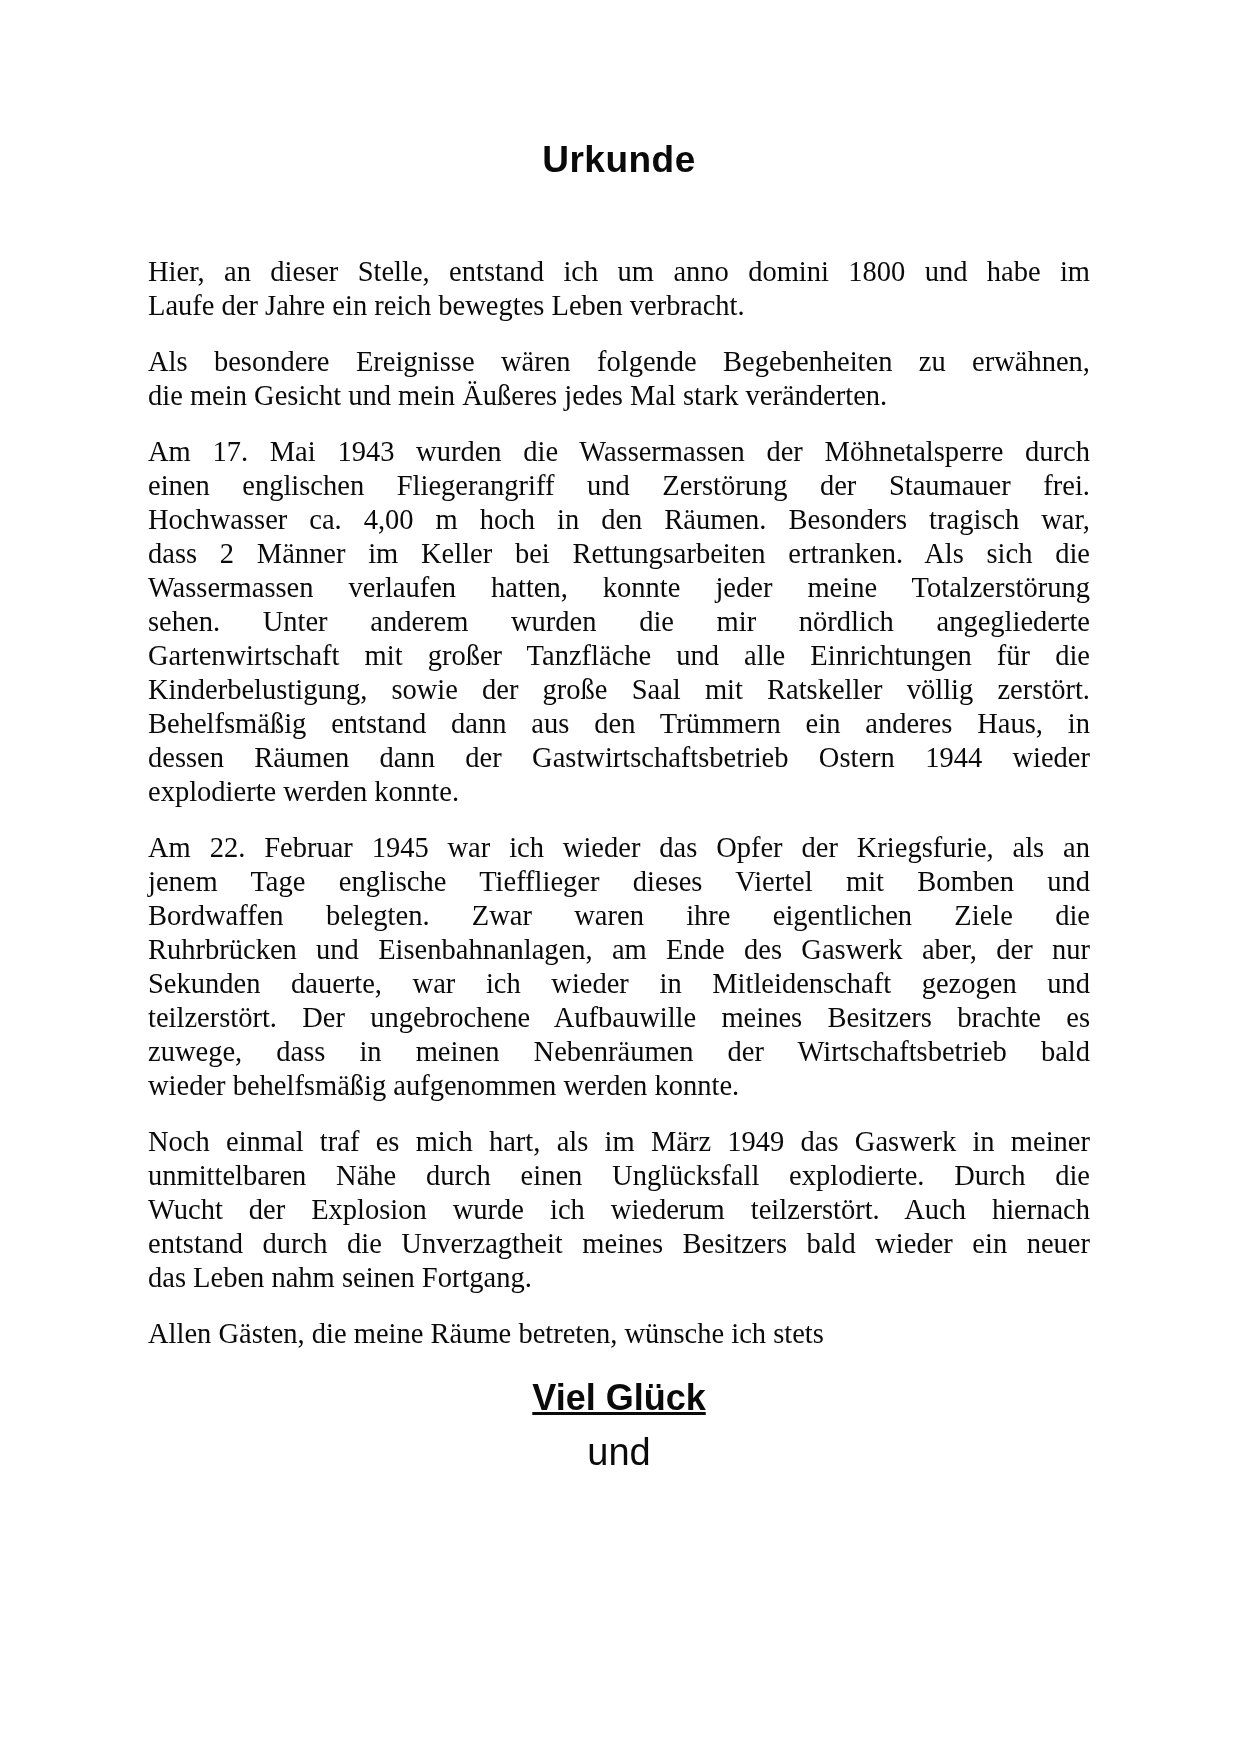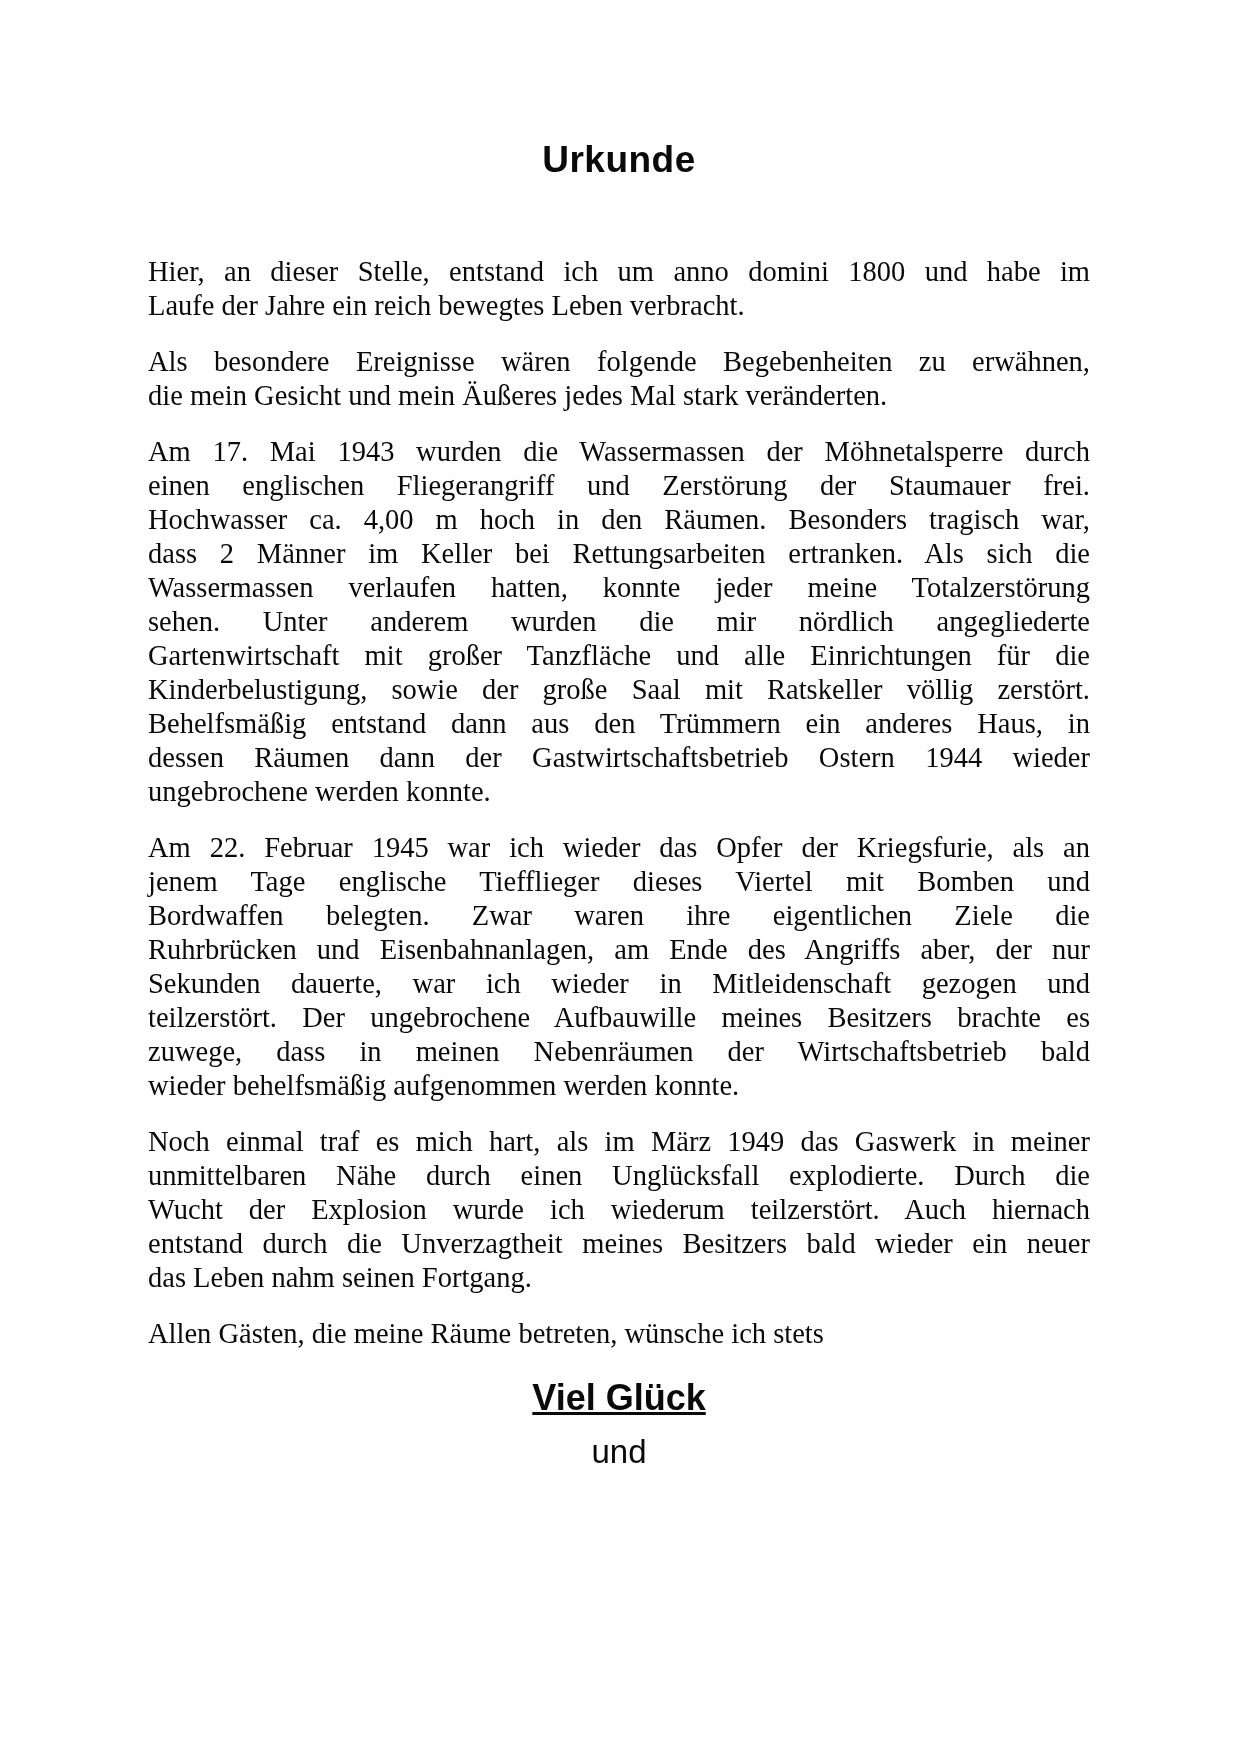--- a/index.html
+++ b/index.html
@@ -50,21 +50,21 @@
   .closing-bold {
     font-size: 36px;
     line-height: 42px;
     font-weight: bold;
     text-align: center;
     text-decoration: underline;
   }
   .closing-luck   { margin-top: 26px; }
   .closing-und {
     margin-top: 16px;
-    font-size: 33px;
+    font-size: 38px;
     line-height: 34px;
     text-align: center;
   }
   .closing-segen  { margin-top: 26px; }
 </style>
 </head>
 <body>
 
 <div class="page">
   <div class="content">
@@ -84,27 +84,27 @@
           <div class="line">Am 17. Mai 1943 wurden die Wassermassen der Möhnetalsperre durch</div>
           <div class="line">einen englischen Fliegerangriff und Zerstörung der Staumauer frei.</div>
           <div class="line">Hochwasser ca. 4,00 m hoch in den Räumen. Besonders tragisch war,</div>
           <div class="line">dass 2 Männer im Keller bei Rettungsarbeiten ertranken. Als sich die</div>
           <div class="line">Wassermassen verlaufen hatten, konnte jeder meine Totalzerstörung</div>
           <div class="line">sehen. Unter anderem wurden die mir nördlich angegliederte</div>
           <div class="line">Gartenwirtschaft mit großer Tanzfläche und alle Einrichtungen für die</div>
           <div class="line">Kinderbelustigung, sowie der große Saal mit Ratskeller völlig zerstört.</div>
           <div class="line">Behelfsmäßig entstand dann aus den Trümmern ein anderes Haus, in</div>
           <div class="line">dessen Räumen dann der Gastwirtschaftsbetrieb Ostern 1944 wieder</div>
-          <div class="line last">ungebrochene werden konnte.</div>
+          <div class="line last">explodierte werden konnte.</div>
         </div>
         <div class="para">
           <div class="line">Am 22. Februar 1945 war ich wieder das Opfer der Kriegsfurie, als an</div>
           <div class="line">jenem Tage englische Tiefflieger dieses Viertel mit Bomben und</div>
           <div class="line">Bordwaffen belegten. Zwar waren ihre eigentlichen Ziele die</div>
-          <div class="line">Ruhrbrücken und Eisenbahnanlagen, am Ende des Angriffs aber, der nur</div>
+          <div class="line">Ruhrbrücken und Eisenbahnanlagen, am Ende des Gaswerk aber, der nur</div>
           <div class="line">Sekunden dauerte, war ich wieder in Mitleidenschaft gezogen und</div>
           <div class="line">teilzerstört. Der ungebrochene Aufbauwille meines Besitzers brachte es</div>
           <div class="line">zuwege, dass in meinen Nebenräumen der Wirtschaftsbetrieb bald</div>
           <div class="line last">wieder behelfsmäßig aufgenommen werden konnte.</div>
         </div>
         <div class="para">
           <div class="line">Noch einmal traf es mich hart, als im März 1949 das Gaswerk in meiner</div>
           <div class="line">unmittelbaren Nähe durch einen Unglücksfall explodierte. Durch die</div>
           <div class="line">Wucht der Explosion wurde ich wiederum teilzerstört. Auch hiernach</div>
           <div class="line">entstand durch die Unverzagtheit meines Besitzers bald wieder ein neuer</div>

